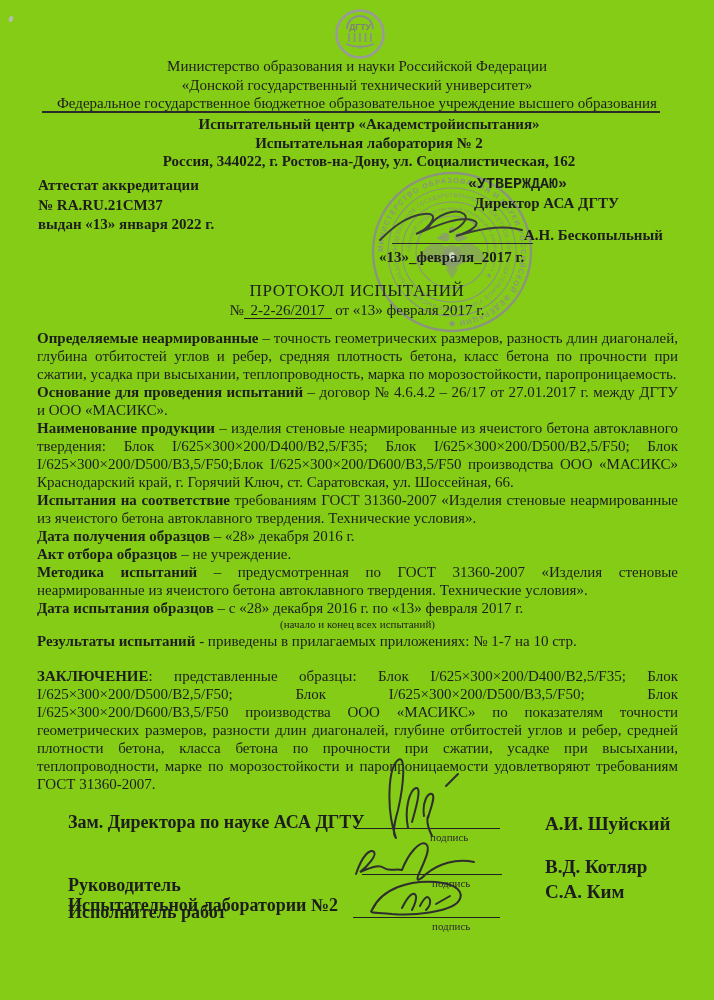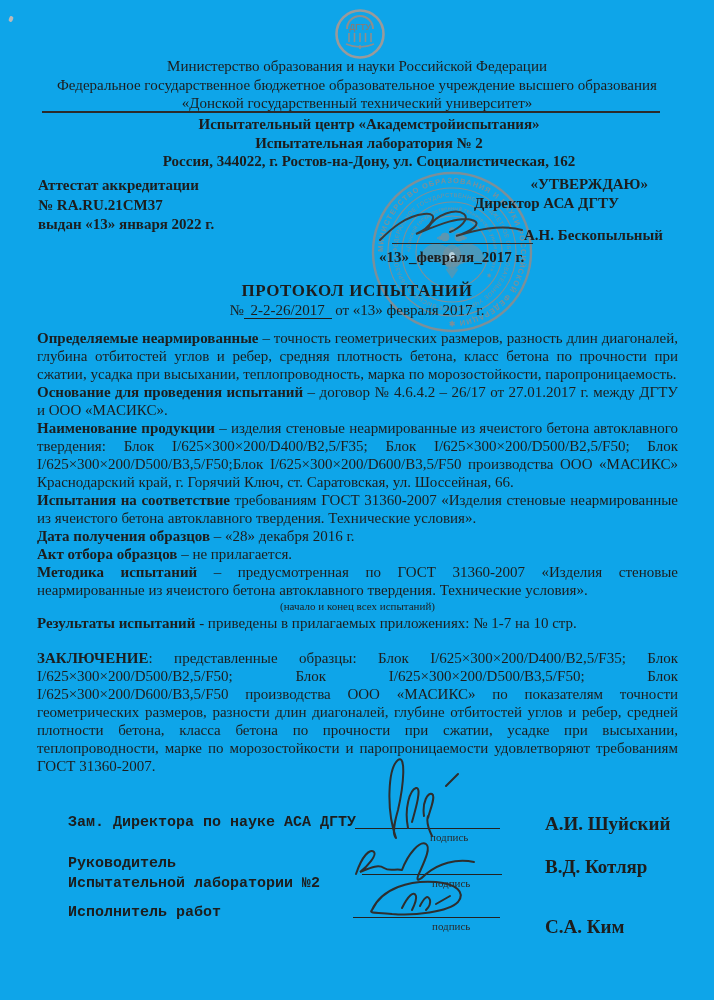--- a/index.html
+++ b/index.html
@@ -1,37 +1,37 @@
 <!DOCTYPE html>
 <html lang="ru"><head>
 <meta charset="utf-8">
 <style>
   html,body{margin:0;padding:0;background:#ffffff;}
-  .page{position:relative;width:714px;height:1000px;background:#0ea5e9;
+  .page{position:relative;width:714px;height:1000px;background:#84cc16;
         font-family:"Liberation Serif",serif;color:#1d1d1d;overflow:hidden;}
   .abs{position:absolute;}
   .centered{text-align:center;width:714px;left:0;}
   .hdr1{top:57px;font-size:15px;line-height:18.5px;}
   .rule{top:111px;left:42px;width:618px;height:2px;background:#2b2b2b;}
   .hdr2{top:115px;font-size:15px;font-weight:bold;line-height:18.5px;padding-left:12px;}
   .accred{top:176px;left:38px;font-size:15px;font-weight:bold;line-height:19.5px;}
-  .approve-title{top:176px;left:468px;width:180px;text-align:right;font-weight:bold;font-size:15px;}
+  .approve-title{top:176px;left:468px;width:180px;text-align:left;font-weight:bold;font-size:15px;font-family:Liberation Mono, monospace;}
   .approve-pos{top:195px;left:474px;font-weight:bold;font-size:15px;}
   .approve-line{top:229px;left:392px;width:141px;border-bottom:1.5px solid #2b2b2b;height:14px;}
   .approve-name{top:227px;left:524px;font-weight:bold;font-size:15px;}
   .approve-date{top:249px;left:379px;font-weight:bold;font-size:15px;}
-  .prot-title{top:281px;font-weight:bold;font-size:17px;letter-spacing:.6px;}
+  .prot-title{top:281px;font-weight:normal;font-size:17px;letter-spacing:.6px;}
   .prot-num{top:302px;font-size:15px;}
   .prot-num .u{border-bottom:1.2px solid #1d1d1d;padding:0 3px;}
   .doc-body{top:329px;left:37px;width:641px;font-size:15px;line-height:18px;text-align:justify;}
   .doc-body p{margin:0;}
   .lead{font-weight:bold;}
   .note{font-size:11px;line-height:15px;text-align:center;}
   .concl{margin-top:17px !important;}
-  .sig-label{font-weight:bold;font-size:15px;left:68px;line-height:19.5px;font-family:Liberation Mono, monospace;}
+  .sig-label{font-weight:bold;font-size:18px;left:68px;line-height:19.5px;}
   .sig-name{font-weight:bold;font-size:19px;left:545px;}
   .sig-line{border-bottom:1.5px solid #222;}
   .podpis{font-size:11px;color:#2a2a2a;padding-left:32px;}
   .speck{top:16px;left:9px;width:4px;height:6px;background:#b9b9b9;border-radius:2px;transform:rotate(20deg);}
   svg{display:block;}
   .stamp{opacity:.88;}
 </style>
 </head>
 <body>
 
@@ -48,22 +48,22 @@
         <line x1="21.5" y1="26" x2="21.5" y2="35"></line>
       <line x1="27" y1="26" x2="27" y2="35"></line>
         <line x1="32.5" y1="26" x2="32.5" y2="35"></line>
       <line x1="38" y1="26" x2="38" y2="35"></line>
     </g>
     <path d="M13,37 Q27,43 41,37 M27,38 V42" fill="none" stroke="#8e8e8e" stroke-width="1.6"></path>
   </svg>
 
   <div class="abs centered hdr1">
     <div>Министерство образования и науки Российской Федерации</div>
+    <div>«Донской государственный технический университет»</div>
     <div>Федеральное государственное бюджетное образовательное учреждение высшего образования</div>
-    <div>«Донской государственный технический университет»</div>
   </div>
 
   <div class="abs rule"></div>
 
   <div class="abs centered hdr2">
     <div>Испытательный центр «Академстройиспытания»</div>
     <div>Испытательная лаборатория № 2</div>
     <div>Россия, 344022, г. Ростов-на-Дону, ул. Социалистическая, 162</div>
   </div>
 
@@ -124,44 +124,45 @@
 
   <div class="abs centered prot-title">ПРОТОКОЛ ИСПЫТАНИЙ</div>
   <div class="abs centered prot-num"><span>№</span><span class="u">&nbsp;2-2-26/2017&nbsp;</span><span> от «13» февраля 2017 г.</span></div>
 
   <div class="abs doc-body">
     <p><span class="lead">Определяемые неармированные</span><span> – точность геометрических размеров, разность длин диагоналей, глубина отбитостей углов и ребер, средняя плотность бетона, класс бетона по прочности при сжатии, усадка при высыхании, теплопроводность, марка по морозостойкости, паропроницаемость.</span></p>
     <p><span class="lead">Основание для проведения испытаний</span><span> – договор № 4.6.4.2 – 26/17 от 27.01.2017 г. между ДГТУ и ООО «МАСИКС».</span></p>
     <p><span class="lead">Наименование продукции</span><span> – изделия стеновые неармированные из ячеистого бетона автоклавного твердения: Блок I/625×300×200/D400/B2,5/F35; Блок I/625×300×200/D500/B2,5/F50; Блок I/625×300×200/D500/B3,5/F50;Блок I/625×300×200/D600/B3,5/F50 производства ООО «МАСИКС» Краснодарский край, г. Горячий Ключ, ст. Саратовская, ул. Шоссейная, 66.</span></p>
     <p><span class="lead">Испытания на соответствие</span><span> требованиям ГОСТ 31360-2007 «Изделия стеновые неармированные из ячеистого бетона автоклавного твердения. Технические условия».</span></p>
     <p><span class="lead">Дата получения образцов</span><span> – «28» декабря 2016 г.</span></p>
-    <p><span class="lead">Акт отбора образцов</span><span>  – не прилагается.</span></p>
+    <p><span class="lead">Акт отбора образцов</span><span>  – не учреждение.</span></p>
     <p><span class="lead">Методика испытаний</span><span> – предусмотренная по ГОСТ 31360-2007 «Изделия стеновые неармированные из ячеистого бетона автоклавного твердения. Технические условия».</span></p>
+    <p><span class="lead">Дата испытания образцов</span><span> – с «28» декабря 2016 г. по «13» февраля 2017 г.</span></p>
     <p class="note">(начало и конец всех испытаний)</p>
     <p><span class="lead">Результаты испытаний</span><span> - приведены в прилагаемых приложениях: № 1-7 на 10 стр.</span></p>
     <p class="concl"><span class="lead">ЗАКЛЮЧЕНИЕ</span><span>: представленные образцы: Блок I/625×300×200/D400/B2,5/F35; Блок I/625×300×200/D500/B2,5/F50; Блок I/625×300×200/D500/B3,5/F50; Блок I/625×300×200/D600/B3,5/F50 производства ООО «МАСИКС» по показателям точности геометрических размеров, разности длин диагоналей, глубине отбитостей углов и ребер, средней плотности бетона, класса бетона по прочности при сжатии, усадке при высыхании, теплопроводности, марке по морозостойкости и паропроницаемости удовлетворяют требованиям ГОСТ 31360-2007.</span></p>
   </div>
 
   <div class="abs sig-label" style="top:813px;">Зам. Директора по науке АСА ДГТУ</div>
   <div class="abs sig-line" style="top:814px;left:355px;width:145px;height:14px;"></div>
   <div class="abs podpis" style="top:831px;left:398px;">подпись</div>
   <div class="abs sig-name" style="top:813px;">А.И. Шуйский</div>
 
-  <div class="abs sig-label" style="top:854px;">
+  <div class="abs sig-label" style="top:876px;">
     <div>Руководитель</div>
     <div>Испытательной лаборатории №2</div>
   </div>
   <div class="abs sig-line" style="top:860px;left:362px;width:140px;height:14px;"></div>
   <div class="abs podpis" style="top:877px;left:400px;">подпись</div>
   <div class="abs sig-name" style="top:856px;">В.Д. Котляр</div>
 
   <div class="abs sig-label" style="top:903px;">Исполнитель работ</div>
   <div class="abs sig-line" style="top:903px;left:353px;width:147px;height:14px;"></div>
   <div class="abs podpis" style="top:920px;left:400px;">подпись</div>
-  <div class="abs sig-name" style="top:916px;">С.А. Ким</div>
+  <div class="abs sig-name" style="top:881px;">С.А. Ким</div>
 
   <svg class="abs" style="top:750px;left:368px;" width="105" height="92" viewBox="0 0 105 92">
     <path d="M28,88 C18,60 20,18 30,10 C38,4 36,34 30,60 C26,74 24,84 28,88 M40,78 C36,58 42,40 48,38 C54,37 48,58 44,72 M56,66 C54,52 60,42 64,44 C68,46 62,60 60,68 M64,86 C60,78 58,72 60,66 M78,36 L90,24" fill="none" stroke="#2e2e2e" stroke-width="2" stroke-linecap="round"></path>
   </svg>
   <svg class="abs" style="top:834px;left:350px;" width="130" height="56" viewBox="0 0 130 56">
     <path d="M6,40 C12,22 20,14 24,18 C27,21 18,32 10,38 C20,34 28,30 34,34 C40,38 46,34 52,36 M52,36 C58,20 70,6 76,10 C82,14 72,32 68,42 C66,48 70,46 76,40 C88,30 106,24 124,28" fill="none" stroke="#2e2e2e" stroke-width="2" stroke-linecap="round"></path>
   </svg>
   <svg class="abs" style="top:874px;left:358px;" width="122" height="52" viewBox="0 0 122 52">
     <path d="M14,36 C24,14 52,6 78,8 C98,10 108,18 100,28 C90,38 56,42 34,40 C20,38 10,40 14,36 M44,34 C50,22 56,16 58,22 C59,26 56,32 54,36 M62,32 C66,24 70,20 72,26 C73,30 70,34 68,36 M78,30 L92,22" fill="none" stroke="#2e2e2e" stroke-width="2" stroke-linecap="round"></path>
   </svg>

